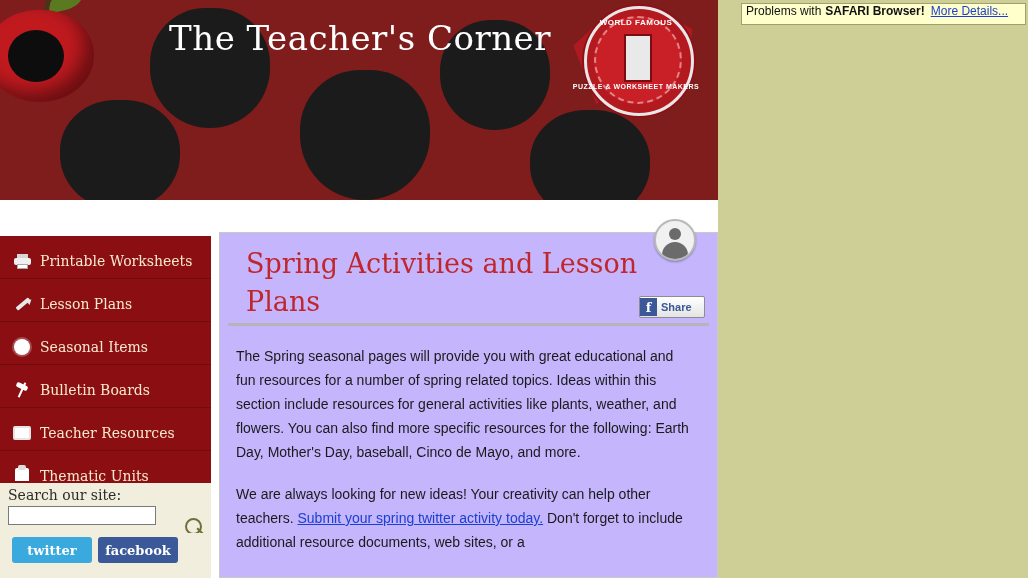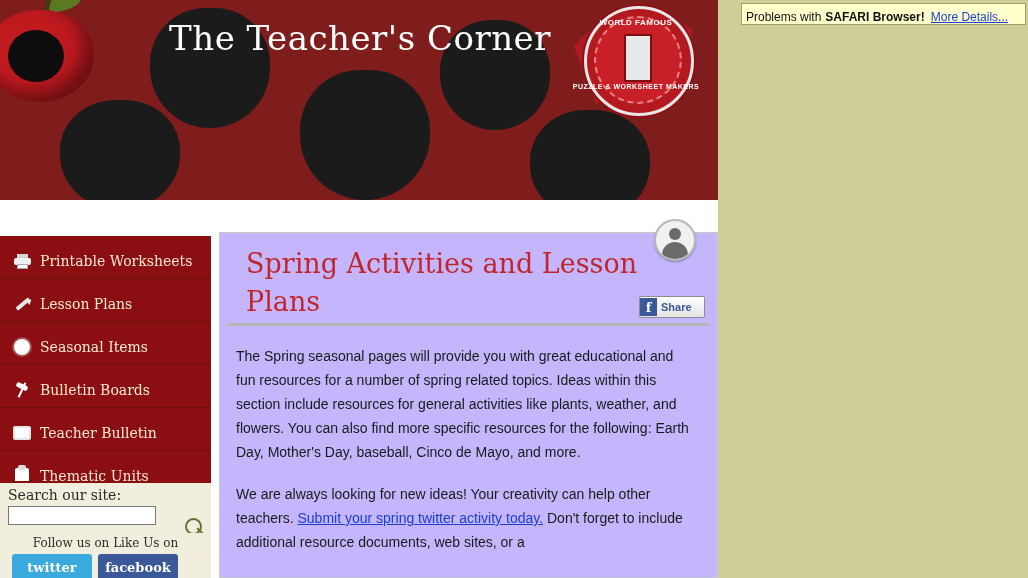--- a/index.html
+++ b/index.html
@@ -421,21 +421,21 @@
     left: 741px;
     top: 3px;
     width: 285px;
     height: 22px;
     background: #ffffcc;
     border: 1px solid #a0a070;
     box-sizing: border-box;
     font-size: 12px;
     color: #111111;
     display: flex;
-    align-items: flex-end;
+    align-items: flex-start;
     padding-left: 4px;
     white-space: nowrap;
   }
   #notice .bold { font-weight: bold; margin-left: 4px; }
   #notice a { color: #1a3fd1; text-decoration: underline; margin-left: 6px; }
 </style>
 </head>
 <body>
 
 <div id="page">
@@ -501,21 +501,21 @@
               <span class="n"></span>
               <span class="h"></span>
             </span>
           </span>
         <span>Bulletin Boards</span>
       </div>
       <div class="navitem">
         <span class="navicon">
             <span class="ic-board"></span>
           </span>
-        <span>Teacher Bulletin</span>
+        <span>Teacher Resources</span>
       </div>
       <div class="navitem">
         <span class="navicon">
             <span class="ic-clip"></span>
           </span>
         <span>Thematic Units</span>
       </div>
       <div class="navitem">
         <span class="navicon">
             <span class="ic-book"></span>
@@ -526,21 +526,20 @@
 
     <div id="searchbox">
       <div class="lbl">Search our site:</div>
       <input id="searchinput" type="text" placeholder="" style="">
       <button id="searchbtn">
         <span class="magnifier"><span class="ring"></span><span class="handle"></span></span>
       </button>
     </div>
 
     <div id="follow">
-      <div class="lbl">Follow us on  Like Us on</div>
       <div class="badges">
         <div class="sbadge tw">twitter</div>
         <div class="sbadge fb">facebook</div>
       </div>
     </div>
 
     <div id="content">
       <div id="titlebox">
         <div id="pagetitle">Spring Activities and Lesson Plans</div>
         <div id="fbshare">

